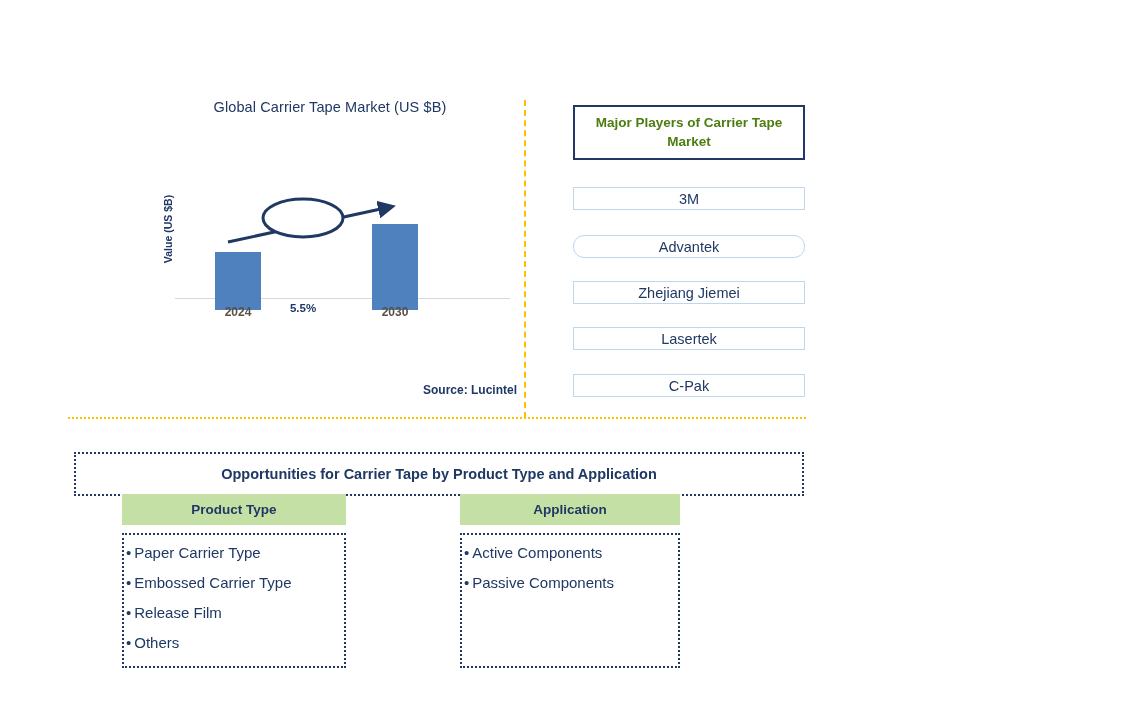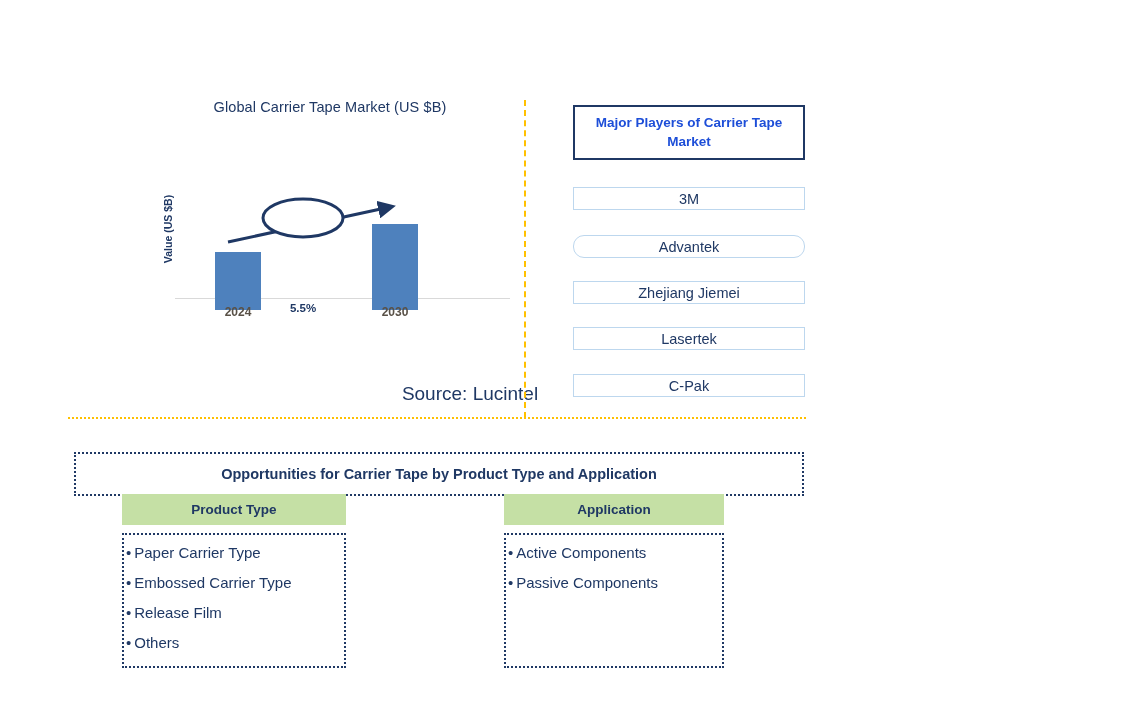--- a/index.html
+++ b/index.html
@@ -106,22 +106,22 @@
     font-weight: bold;
     color: #1F3864;
   }
 
   #source-note {
     position: absolute;
     left: 200px;
     top: 288px;
     width: 240px;
     text-align: center;
-    font-size: 19px;
-    font-weight: normal;
+    font-size: 12px;
+    font-weight: bold;
     color: #1F3864;
   }
 
   
   #divider-vertical {
     position: absolute;
     left: 524px;
     top: 100px;
     width: 0;
     height: 318px;
@@ -148,21 +148,21 @@
     width: 232px;
     height: 55px;
     border: 2px solid #1F3864;
     background: #FFFFFF;
     display: flex;
     align-items: center;
     justify-content: center;
     text-align: center;
     font-size: 13.5px;
     font-weight: bold;
-    color: #1d4ed8;
+    color: #4d7c0f;
     line-height: 1.35;
     padding: 0 6px;
   }
   .player-item {
     box-sizing: border-box;
     width: 232px;
     height: 23px;
     border: 1px solid #BDD7EE;
     background: #FFFFFF;
     display: flex;
@@ -193,21 +193,21 @@
     font-size: 14.5px;
     font-weight: bold;
     color: #1F3864;
   }
 
   .segment-col {
     position: absolute;
     top: 494px;
   }
   #segment-col-0 { left: 122px; width: 224px; }
-  #segment-col-1 { left: 460px; width: 220px; margin-left: 44px; }
+  #segment-col-1 { left: 460px; width: 220px; }
 
   .segment-header {
     box-sizing: border-box;
     width: 100%;
     height: 31px;
     background: #C5E0A5;
     display: flex;
     align-items: center;
     justify-content: center;
     font-size: 13.5px;

